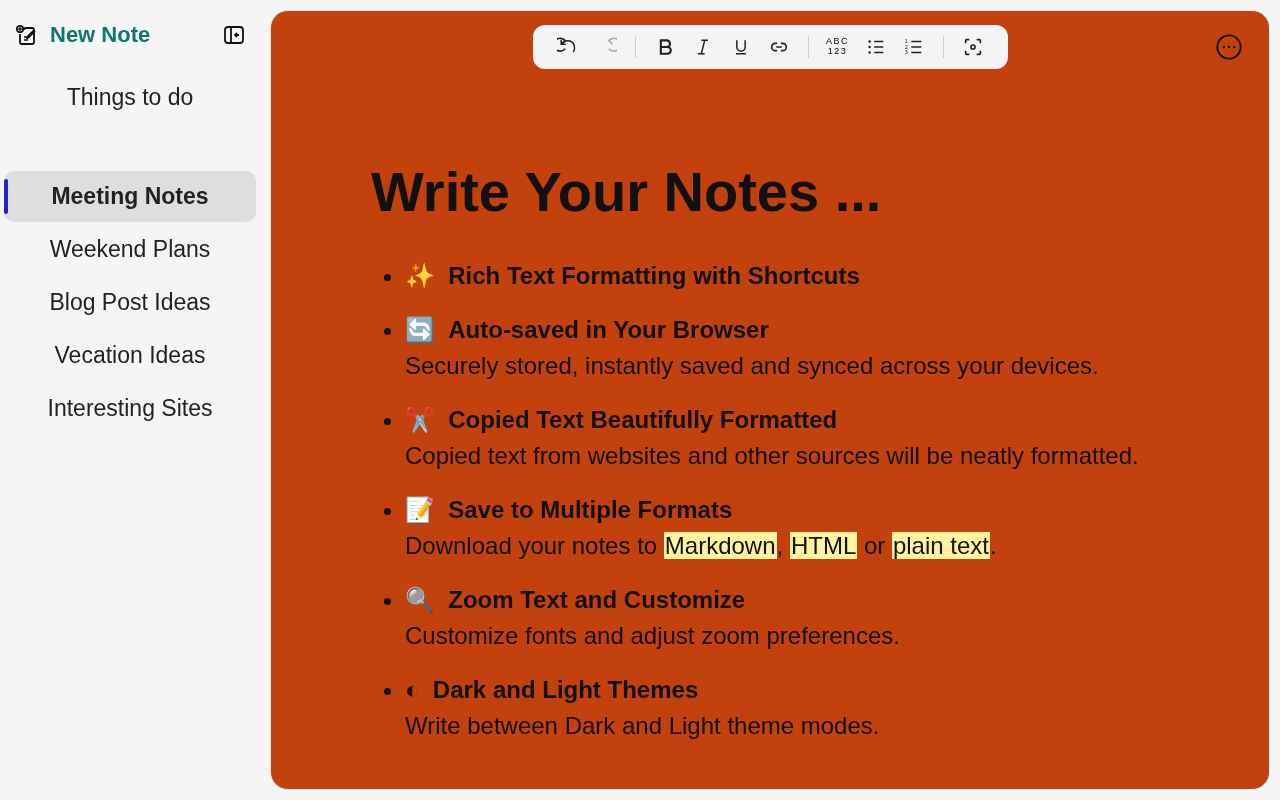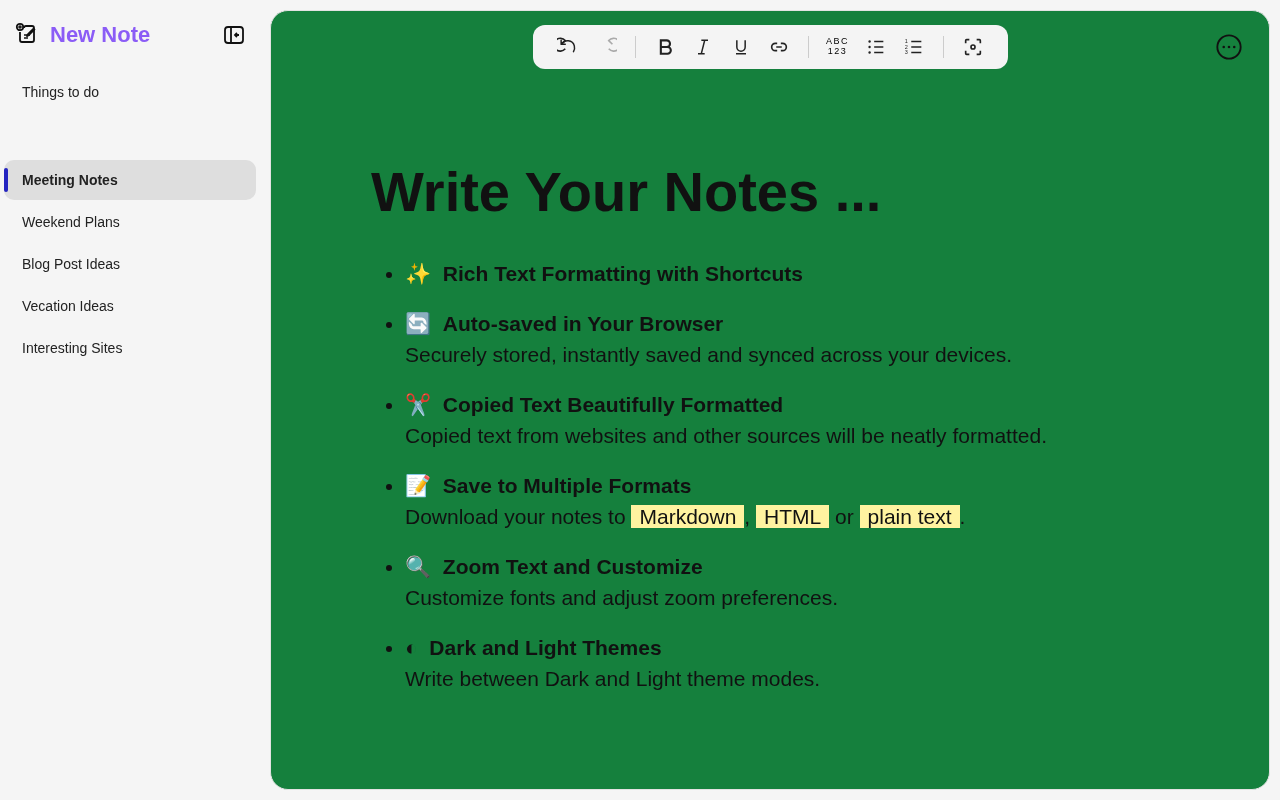--- a/index.html
+++ b/index.html
@@ -18,62 +18,63 @@
     background: #f5f5f5;
   }
   .sidebar-header {
     display: flex;
     align-items: center;
     justify-content: space-between;
     padding: 0 14px 6px 14px;
   }
   .new-note {
     display: flex;
-    align-items: flex-start;
+    align-items: flex-end;
     gap: 12px;
     font-size: 22px;
     font-weight: 600;
-    color: #8b5cf6;
+    color: #0f766e;
     cursor: pointer;
   }
   .new-note svg, .collapse-sidebar svg { display:block; }
   .collapse-sidebar { cursor: pointer; }
   .note-list {
     margin-top: 18px;
     padding: 0 4px;
   }
   .note-item {
     padding: 12px 18px;
-    font-size: 14px;
+    font-size: 23px;
     color: #222;
     cursor: pointer;
     border-radius: 10px;
     margin-bottom: 2px;
     white-space: nowrap;
+    text-align: center;
   }
   .note-item.selected {
     background: #dedede;
     border-radius: 10px;
     position: relative;
     font-weight: 600;
     margin-top: 48px;
   }
   .note-item.selected::before {
     content:"";
     position:absolute;
     left:0; top:8px; bottom:8px;
     width:4px;
     background:#2424c0;
     border-radius:2px;
   }
 
   .main-panel {
     flex: 1;
     margin: 10px 10px 10px 10px;
-    background: #15803d;
+    background: #c2410c;
     border-radius: 18px;
     border: 1px solid #e3e3e3;
     position: relative;
     display: flex;
     flex-direction: column;
   }
 
   .toolbar {
     margin: 14px auto 0 auto;
     background: #f4f4f4;
@@ -115,32 +116,32 @@
     font-size: 56px;
     font-weight: 700;
     margin-bottom: 34px;
   }
   .content ul {
     list-style: disc;
     padding-left: 34px;
   }
   .content ul > li {
     margin-bottom: 18px;
-    font-size:21px;
+    font-size:24px;
     line-height:1.5;
   }
   .feat-title {
     font-weight:700;
   }
   .feat-desc {
     font-weight:400;
   }
   .hl {
     background: #fff3a0;
-    padding: 0 8px;
+    padding: 0 1px;
   }
 </style>
 </head>
 <body>
 
 <aside class="sidebar">
   <div class="sidebar-header">
     <div class="new-note">
       <svg width="24" height="24" viewBox="0 0 24 24" fill="none" stroke="#111" stroke-width="1.8">
         <path d="M12 4 L12 2 M12 2 L10 2 M12 2 L14 2" stroke="none"></path>

